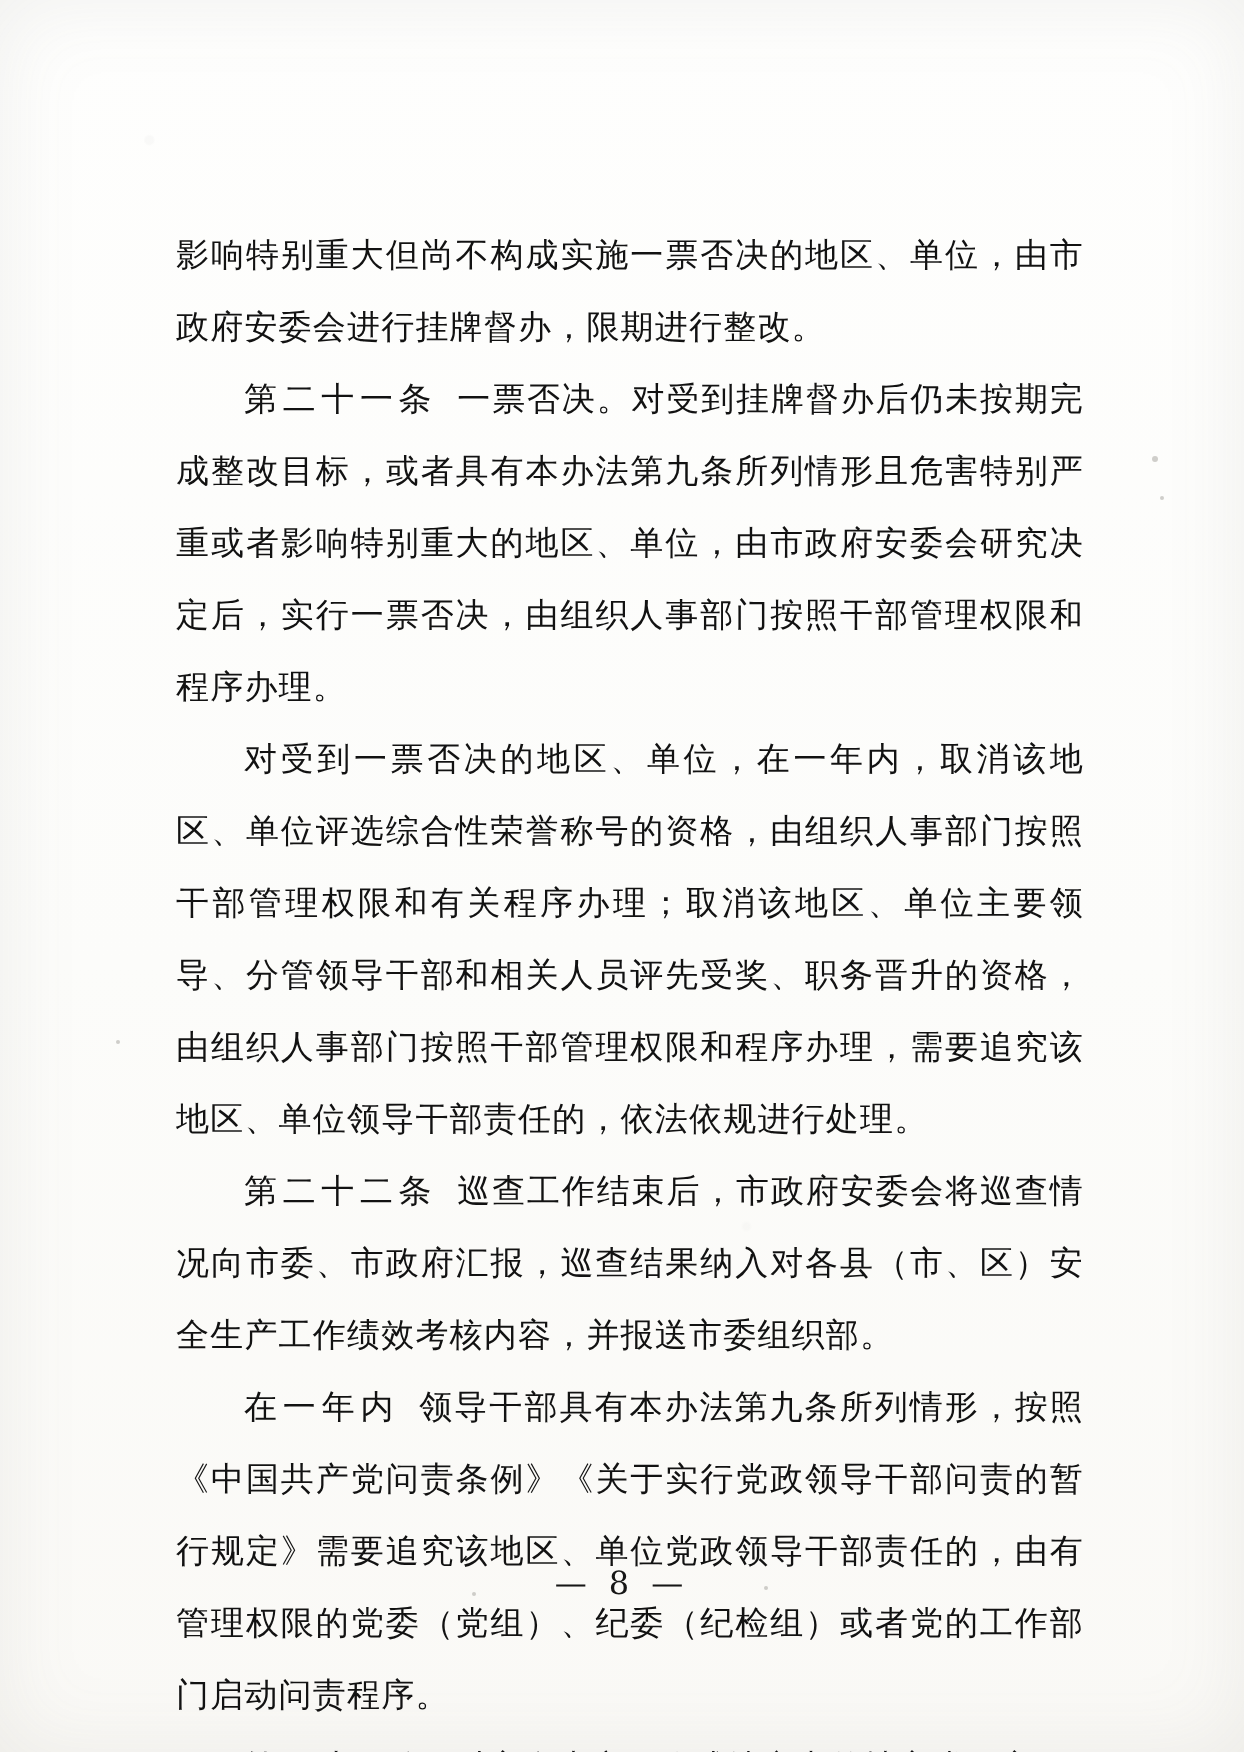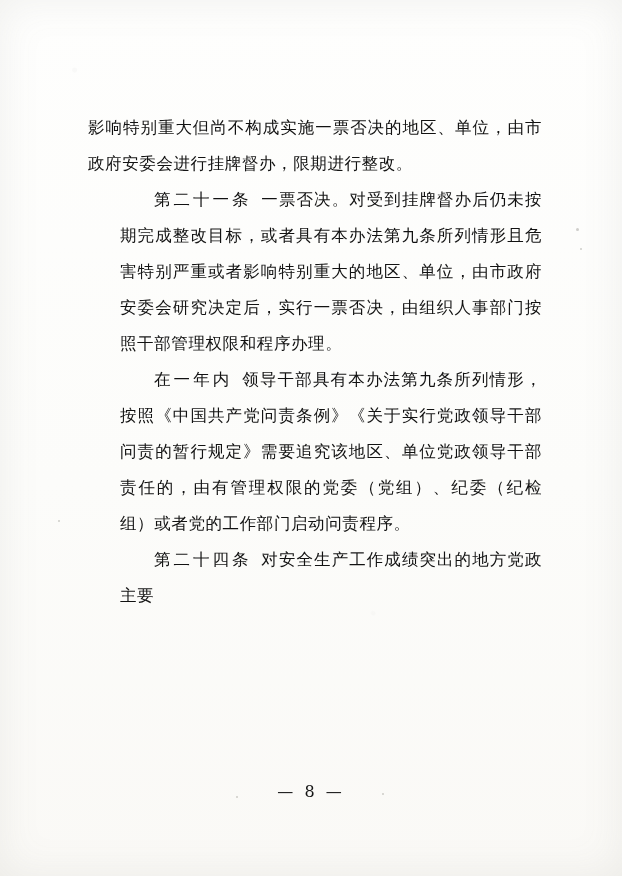--- a/index.html
+++ b/index.html
@@ -44,21 +44,20 @@
     text-align: justify;
     text-justify: inter-ideograph;
   }
   .para {
     margin: 0 0 0 0;
     text-indent: 0;
     white-space: normal;
   }
   .para.indent {
     text-indent: 34px;
-    margin-left: 32px;
   }
   .para .lead {
     letter-spacing: 2.5px;
     margin-right: 10px;
   }
   .page-number {
     position: absolute;
     left: 0;
     right: 0;
     top: 782px;
@@ -95,21 +94,27 @@
   <div class="body-text">
 
     <p class="para">
       <span>影响特别重大但尚不构成实施一票否决的地区、单位，由市政府安委会进行挂牌督办，限期进行整改。</span>
     </p>
 
     <p class="para indent">
       <span class="lead">第二十一条</span><span>一票否决。对受到挂牌督办后仍未按期完成整改目标，或者具有本办法第九条所列情形且危害特别严重或者影响特别重大的地区、单位，由市政府安委会研究决定后，实行一票否决，由组织人事部门按照干部管理权限和程序办理。</span>
     </p>
 
+    <p class="para indent">
+      <span>对受到一票否决的地区、单位，在一年内，取消该地区、单位评选综合性荣誉称号的资格，由组织人事部门按照干部管理权限和有关程序办理；取消该地区、单位主要领导、分管领导干部和相关人员评先受奖、职务晋升的资格，由组织人事部门按照干部管理权限和程序办理，需要追究该地区、单位领导干部责任的，依法依规进行处理。</span>
+    </p>
 
+    <p class="para indent">
+      <span class="lead">第二十二条</span><span>巡查工作结束后，市政府安委会将巡查情况向市委、市政府汇报，巡查结果纳入对各县（市、区）安全生产工作绩效考核内容，并报送市委组织部。</span>
+    </p>
 
     <p class="para indent">
       <span class="lead">在一年内</span><span>领导干部具有本办法第九条所列情形，按照《中国共产党问责条例》《关于实行党政领导干部问责的暂行规定》需要追究该地区、单位党政领导干部责任的，由有管理权限的党委（党组）、纪委（纪检组）或者党的工作部门启动问责程序。</span>
     </p>
 
     <p class="para indent">
       <span class="lead">第二十四条</span><span>对安全生产工作成绩突出的地方党政主要</span>
     </p>
 
   </div>

